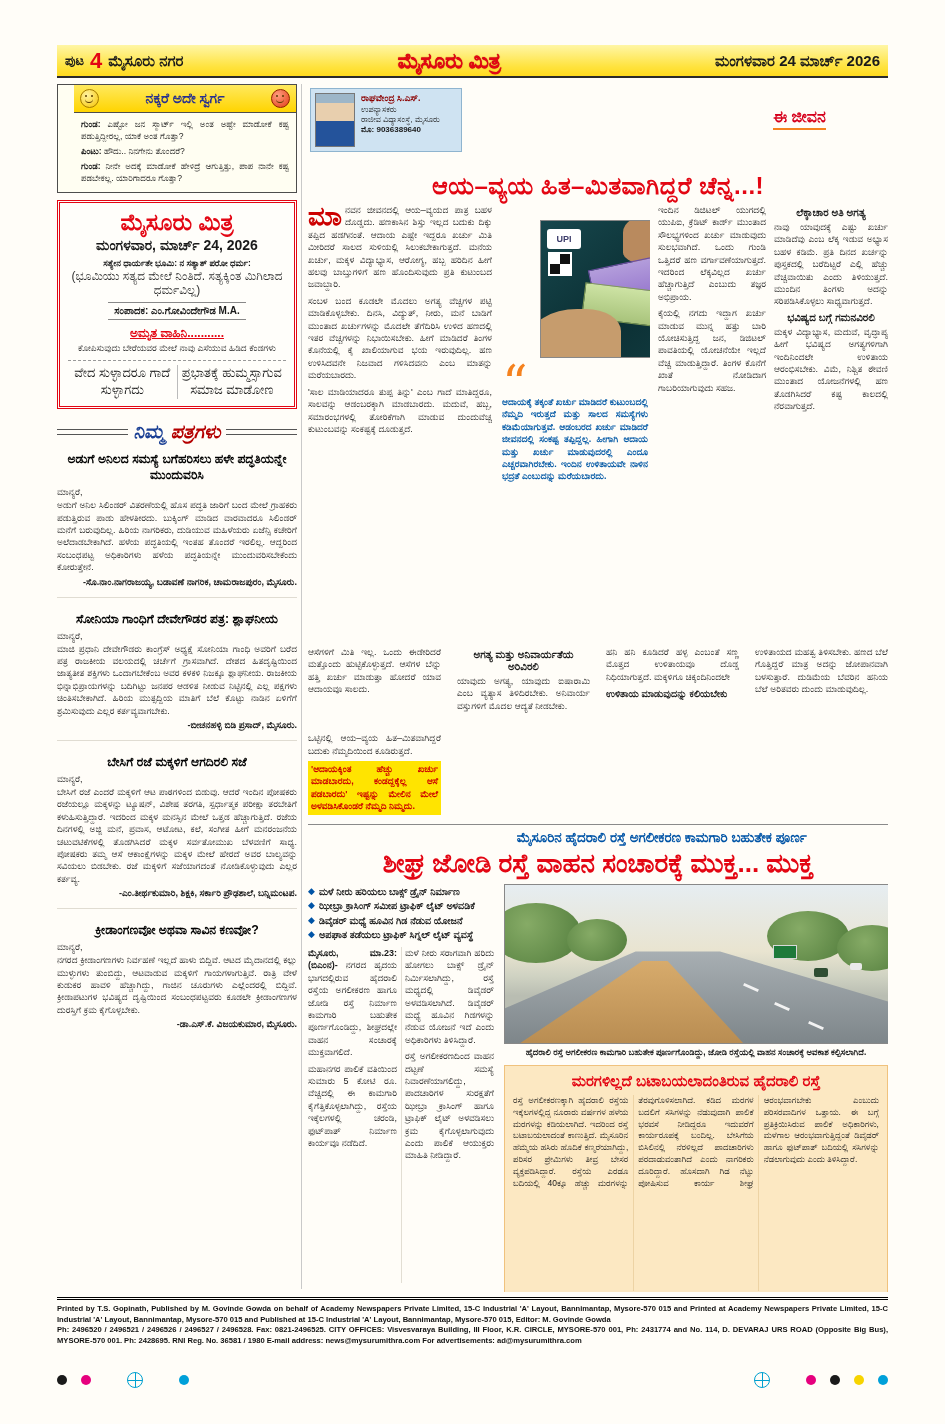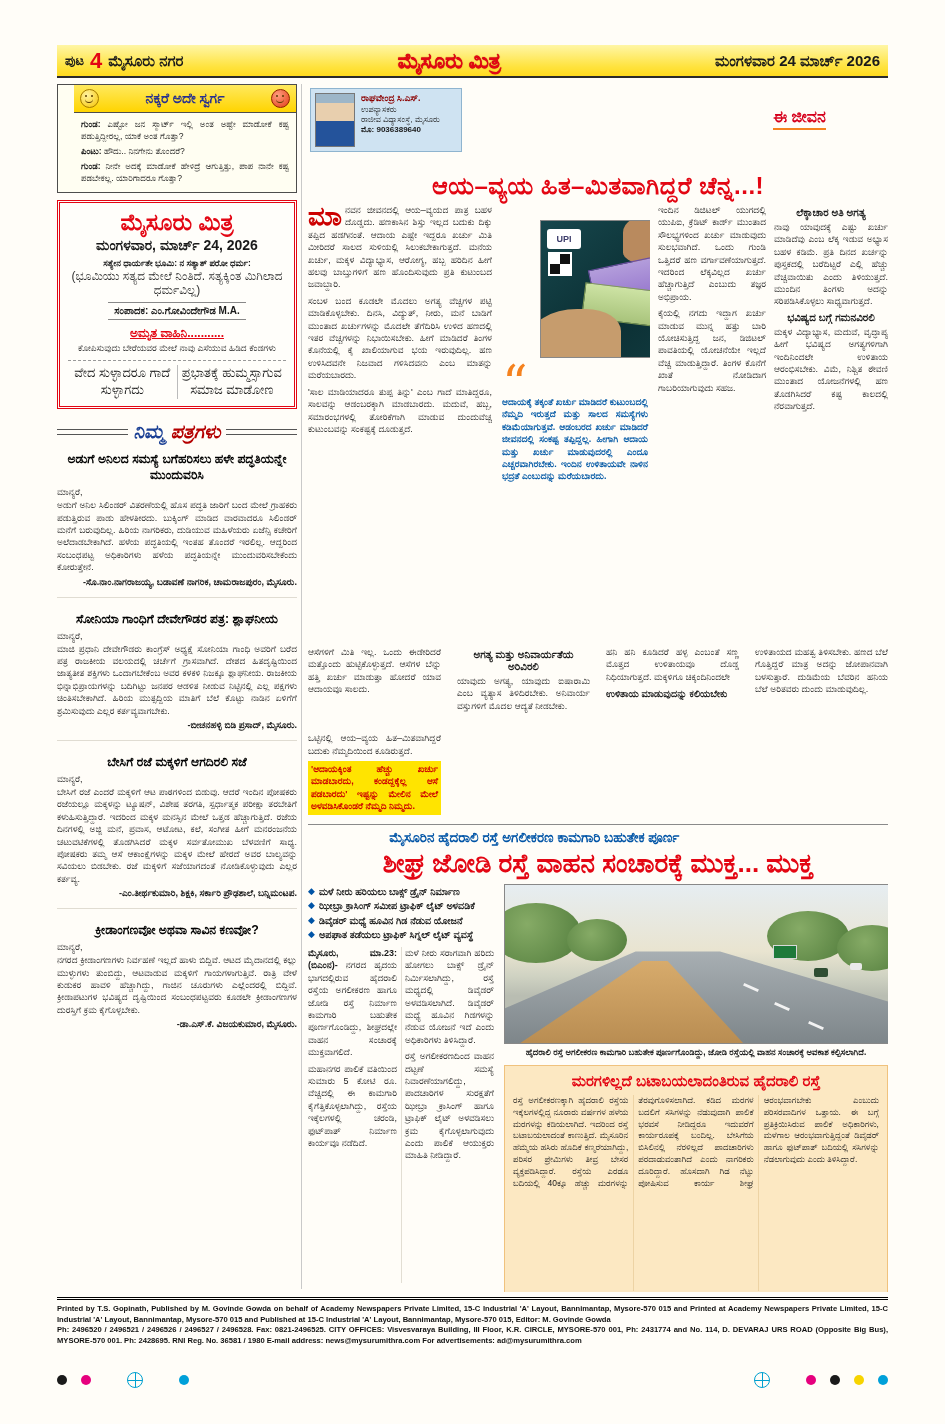--- a/index.html
+++ b/index.html
@@ -92,21 +92,21 @@
          border-radius:55% 40% 12% 50%;}
   .hand2{position:absolute;right:-14px;top:-8px;width:82px;height:50px;background:#b98a5e;
          border-radius:40% 52% 50% 22%;}
   .quote{margin-top:6px;padding:0 2px;}
   .qmark{font-family:"DejaVu Serif",serif;font-size:50px;color:#f5821f;line-height:.4;display:block;height:22px;}
   .qtext{color:#0b5ea8;font-weight:bold;font-size:10.4px;line-height:1.5;text-align:justify;margin:0;}
   .boldline{font-weight:bold;text-align:center;font-size:9.6px !important;}
   .highlight{background:#ffe400;color:#cc0000;font-weight:bold;padding:2px 3px;}
   
   .roadart{border-top:1px solid #8a8a8a;margin-top:6px;padding-top:5px;}
-  .kicker{color:#0054a6;font-weight:bold;font-size:13.5px;text-align:left;width:72%;margin:0 auto;}
+  .kicker{color:#0054a6;font-weight:bold;font-size:13.5px;text-align:right;width:72%;margin:0 auto;}
   .road-headline{margin:2px 0 5px;text-align:center;color:#e30613;font-size:26px;font-weight:bold;white-space:nowrap;}
   .road-grid{display:grid;grid-template-columns:186px 1fr;gap:10px;}
   .bullets{list-style:none;margin:0 0 5px;padding:0;}
   .bullets li{display:flex;gap:4px;font-size:9.6px;font-weight:bold;line-height:1.3;margin:2px 0;}
   .bmark{color:#0054a6;flex:none;font-size:9px;}
   .road-body{columns:2;column-gap:8px;column-rule:1px solid #e2ded3;font-size:9px;line-height:1.38;
              text-align:justify;height:336px;overflow:hidden;}
   .road-body p{margin:0 0 4px;}
   .dateline{font-weight:bold;}
   .roadfig{position:relative;width:100%;height:158px;overflow:hidden;border:1px solid #888;margin:0;

